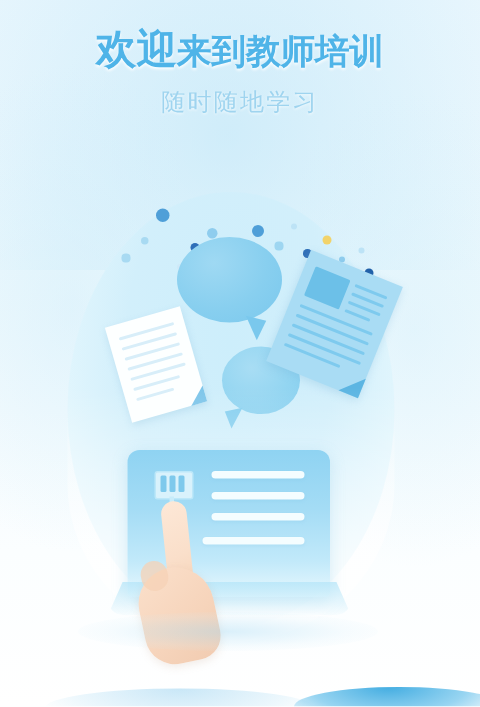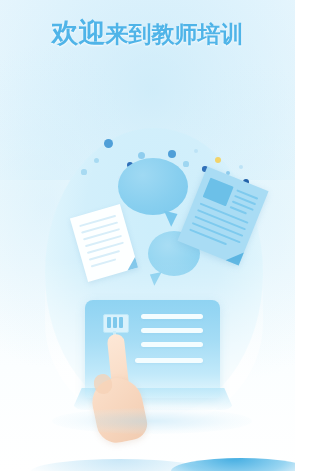--- a/index.html
+++ b/index.html
@@ -2,21 +2,21 @@
 <html><head>
 <meta charset="utf-8">
 <style>
   html, body {
     margin: 0;
     padding: 0;
     background: #ffffff;
   }
   #screen {
     position: relative;
-    width: 295px;
+    width: 320px;
     height: 471px;
     overflow: hidden;
     font-family: "Liberation Sans", "DejaVu Sans", sans-serif;
     background: linear-gradient(180deg,
         #e8f6fd 0%,
         #eaf7fd 18%,
         #eef9fd 38%,
         #f4fbfe 58%,
         #fbfeff 78%,
         #ffffff 100%);
@@ -293,20 +293,21 @@
 <div id="screen">
 
   <div class="top-wash"></div>
   <div class="left-wash"></div>
   <div class="right-wash"></div>
 
   <div class="header">
     <div class="title">
       <span class="big">欢迎</span><span class="small">来到教师培训</span>
     </div>
+    <div class="subtitle">随时随地学习</div>
   </div>
 
   <div class="stage">
 
     <div class="circle-bg"></div>
 
     <div id="confetti-layer">
         <div class="dot" style="left: 103.5px; top: 30.5px; width: 9px; height: 9px; background: rgb(79, 159, 216);"></div>
         <div class="dot" style="left: 137.5px; top: 43.5px; width: 7px; height: 7px; background: rgb(143, 205, 238);"></div>
         <div class="dot" style="left: 93.5px; top: 49.5px; width: 5px; height: 5px; background: rgb(168, 218, 242);"></div>

